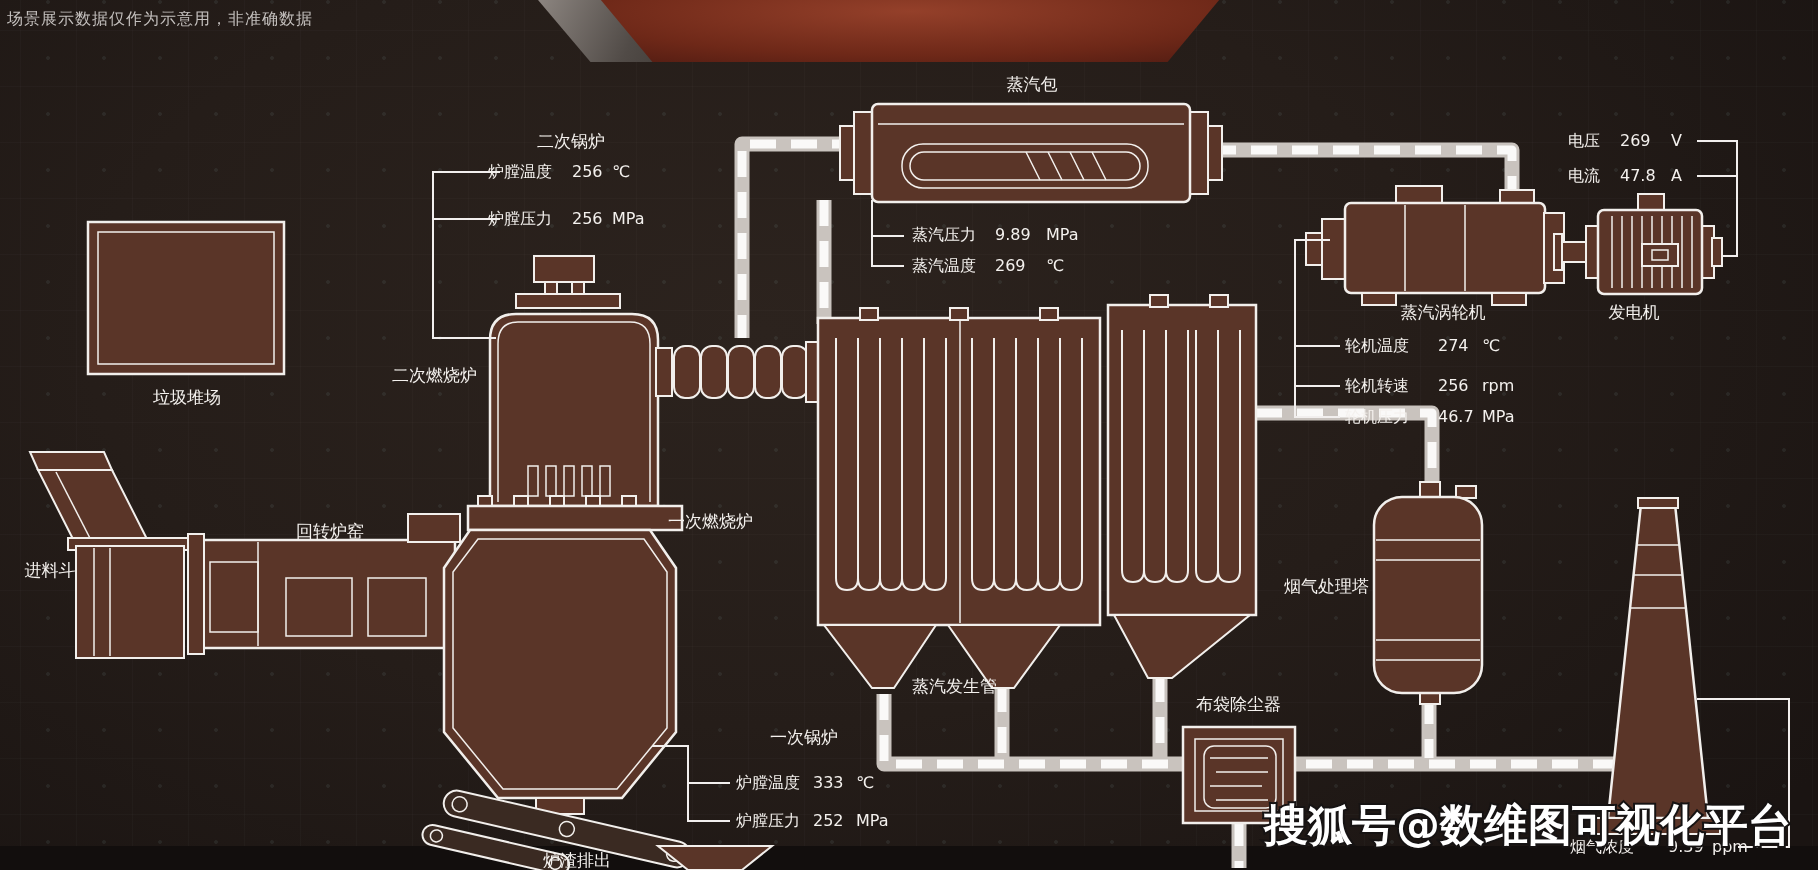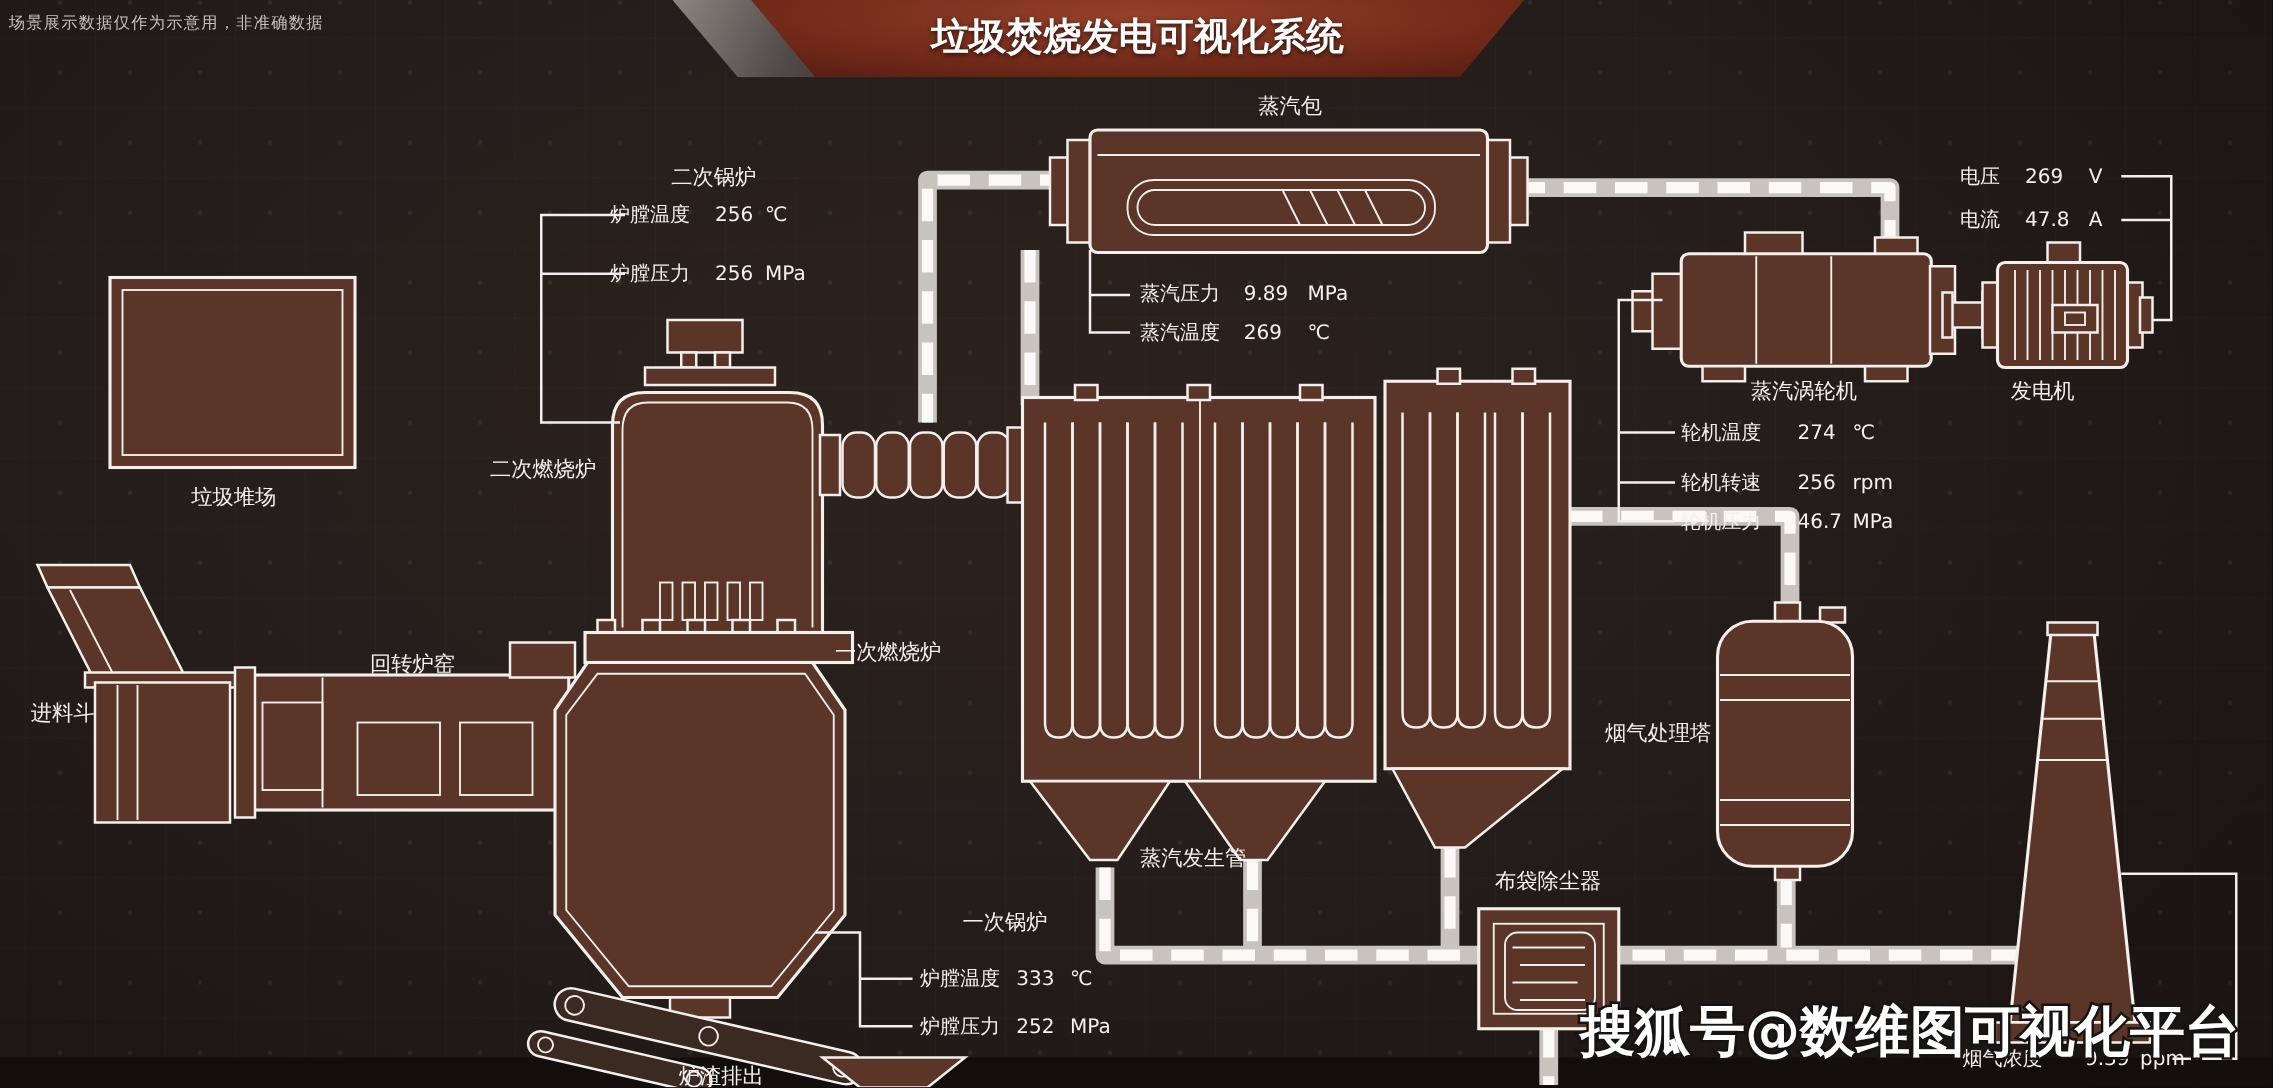--- a/index.html
+++ b/index.html
@@ -12,21 +12,21 @@
     position:absolute;inset:0;
     background-image:
       radial-gradient(rgba(140,175,175,0.10) 1.5px, transparent 2.2px),
       linear-gradient(rgba(255,255,255,0.018) 1px, transparent 1px),
       linear-gradient(90deg, rgba(255,255,255,0.018) 1px, transparent 1px);
     background-size:56px 56px,56px 56px,56px 56px;
     background-position:20px 30px,20px 30px,20px 30px;
   }
   svg{position:absolute;left:0;top:0;}
   .header{position:absolute;top:0;left:0;right:0;height:62px;z-index:5;}
-  .disclaimer{position:absolute;top:9px;left:7px;font-size:13px;color:#c4c0be;letter-spacing:1px;}
+  .disclaimer{position:absolute;top:9px;left:7px;font-size:16px;color:#c4c0be;letter-spacing:1px;}
   .banner-gray{
     position:absolute;left:538px;top:0;width:175px;height:62px;
     background:linear-gradient(115deg,#8c8580 0%,#514b47 55%,#37322e 100%);
     clip-path:polygon(0 0,62% 0,100% 100%,30% 100%);
   }
   .banner{
     position:absolute;left:588px;top:0;width:644px;height:62px;
     background:radial-gradient(120% 170% at 50% 18%,#94402a 0%,#6e2818 42%,#471710 72%,#2b0d07 100%);
     clip-path:polygon(2% 0,98% 0,90% 100%,10% 100%);
   }
@@ -313,16 +313,15 @@
     <text class="val" x="1570" y="852">烟气浓度</text>
     <text class="val" x="1668" y="852">9.39</text>
     <text class="val" x="1712" y="852">ppm</text>
 
     <text class="wm" x="1528" y="840" text-anchor="middle">搜狐号@数维图可视化平台</text>
   </svg>
 
   <div class="header">
     <div class="banner-gray"></div>
     <div class="banner"></div>
-    <div class="title">垃圾焚烧发电可视化系统</div>
     <div class="disclaimer">场景展示数据仅作为示意用，非准确数据</div>
   </div>
 </div>
 
 </body></html>

